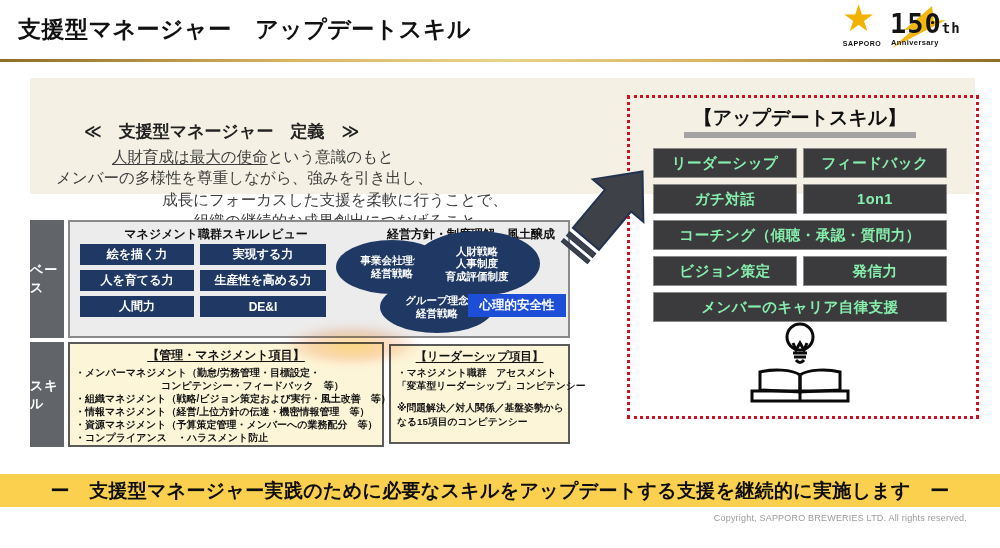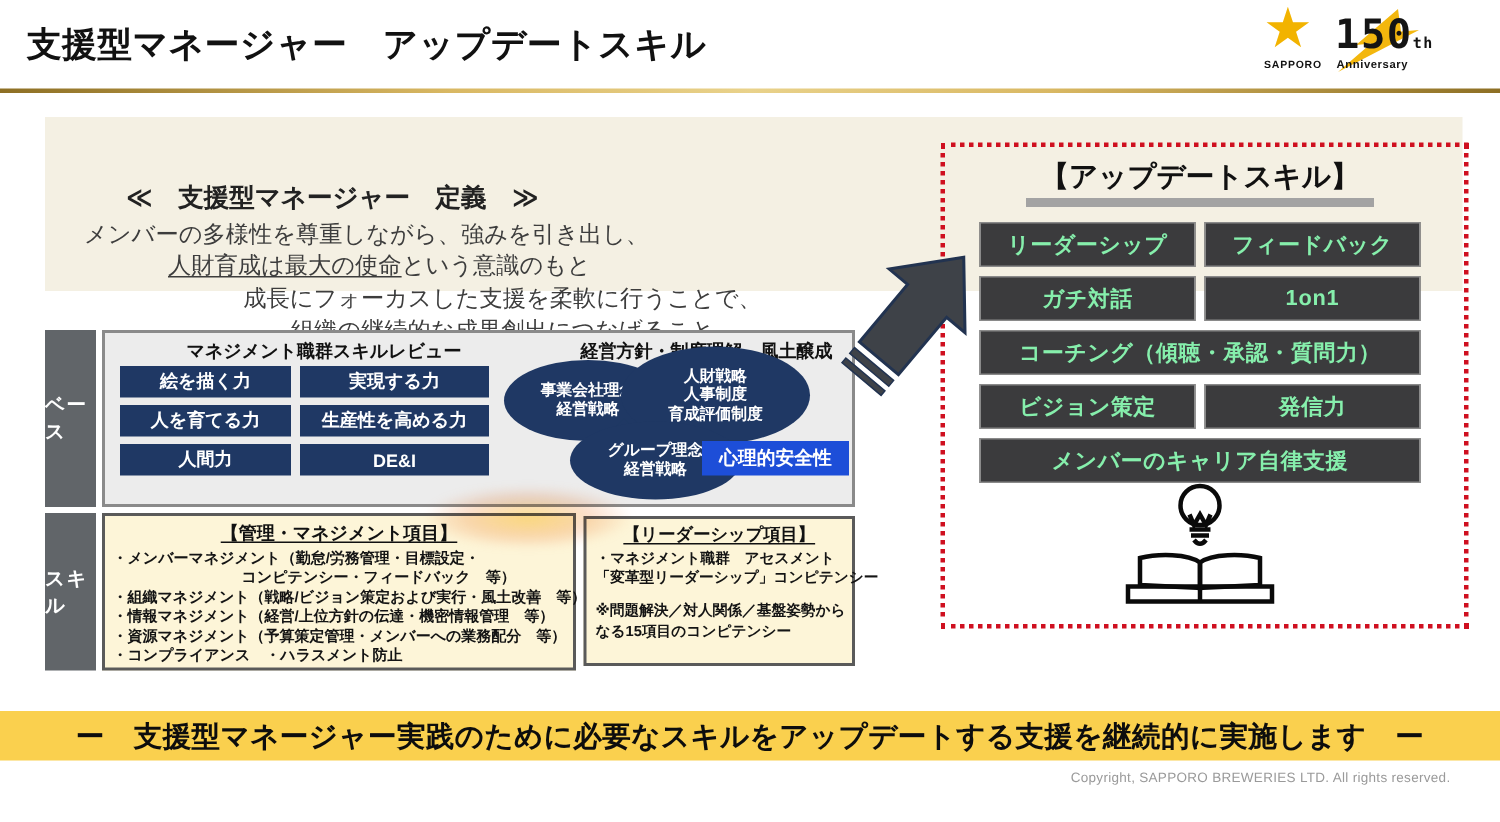--- a/index.html
+++ b/index.html
@@ -7,21 +7,21 @@
   .slide{position:relative;width:1000px;height:548px;background:#ffffff;overflow:hidden;}
 
   
   .title{position:absolute;left:18px;top:14px;font-size:23px;font-weight:800;color:#111;letter-spacing:.5px;}
   .gold-rule{position:absolute;left:0;top:59px;width:1000px;height:3px;
     background:linear-gradient(90deg,#8d6f24,#d9b863 30%,#e9d28b 50%,#d9b863 70%,#8d6f24);}
   .logo{position:absolute;left:838px;top:4px;width:140px;height:52px;}
   .logo-star{position:absolute;left:4px;top:-4px;font-size:37px;color:#f2b300;line-height:1;}
   .logo-brand{position:absolute;left:0px;top:36px;width:48px;text-align:center;font-size:7px;font-weight:800;letter-spacing:.5px;color:#111;}
   .logo-num{position:absolute;left:52px;top:6px;font-size:27px;font-weight:900;color:#141414;line-height:1;letter-spacing:1px;font-family:"DejaVu Sans Mono","Liberation Mono",monospace;}
-  .logo-th{font-size:10px;font-weight:800;}
+  .logo-th{font-size:14px;font-weight:800;}
   .logo-anniv{position:absolute;left:53px;top:34px;font-size:7.5px;font-weight:800;color:#141414;letter-spacing:.4px;}
   .logo-bolt{position:absolute;left:46px;top:0px;}
 
   
   .def-strip{position:absolute;left:30px;top:78px;width:945px;height:116px;background:#f4f0e3;}
   .def-text{position:absolute;left:48px;top:84px;width:530px;color:#3d3d3d;}
   .def-heading{font-size:17px;font-weight:800;color:#222;margin-left:36px;margin-bottom:3px;margin-top:36px;}
   .def-line{font-size:15.5px;line-height:1.38;}
   .ind-a{margin-left:64px;}
   .ind-b{margin-left:8px;}
@@ -99,22 +99,22 @@
     </svg>
     <div class="logo-star">★</div>
     <div class="logo-brand">SAPPORO</div>
     <div class="logo-num"><span>150</span><span class="logo-th">th</span></div>
     <div class="logo-anniv">Anniversary</div>
   </div>
 
   <div class="def-strip"></div>
   <div class="def-text">
     <div class="def-heading">≪　支援型マネージャー　定義　≫</div>
+    <div class="def-line ind-a"><span class="u">人財育成は最大の使命</span><span>という意識のもと</span></div>
     <div class="def-line ind-b">メンバーの多様性を尊重しながら、強みを引き出し、</div>
-    <div class="def-line ind-a"><span class="u">人財育成は最大の使命</span><span>という意識のもと</span></div>
     <div class="def-line ind-c">成長にフォーカスした支援を柔軟に行うことで、</div>
     <div class="def-line ind-c">組織の継続的な成果創出につなげること</div>
   </div>
 
   <svg class="big-arrow" width="122" height="138" viewBox="0 0 122 138">
     <g transform="rotate(-50 61 69)">
       <rect x="4" y="52" width="4" height="34" fill="#3e4248" stroke="#223350" stroke-width="1"></rect>
       <rect x="12" y="52" width="5" height="34" fill="#3e4248" stroke="#223350" stroke-width="1"></rect>
       <polygon points="22,52 72,52 72,36 110,69 72,102 72,86 22,86" fill="#3e4248" stroke="#223350" stroke-width="2"></polygon>
     </g>

